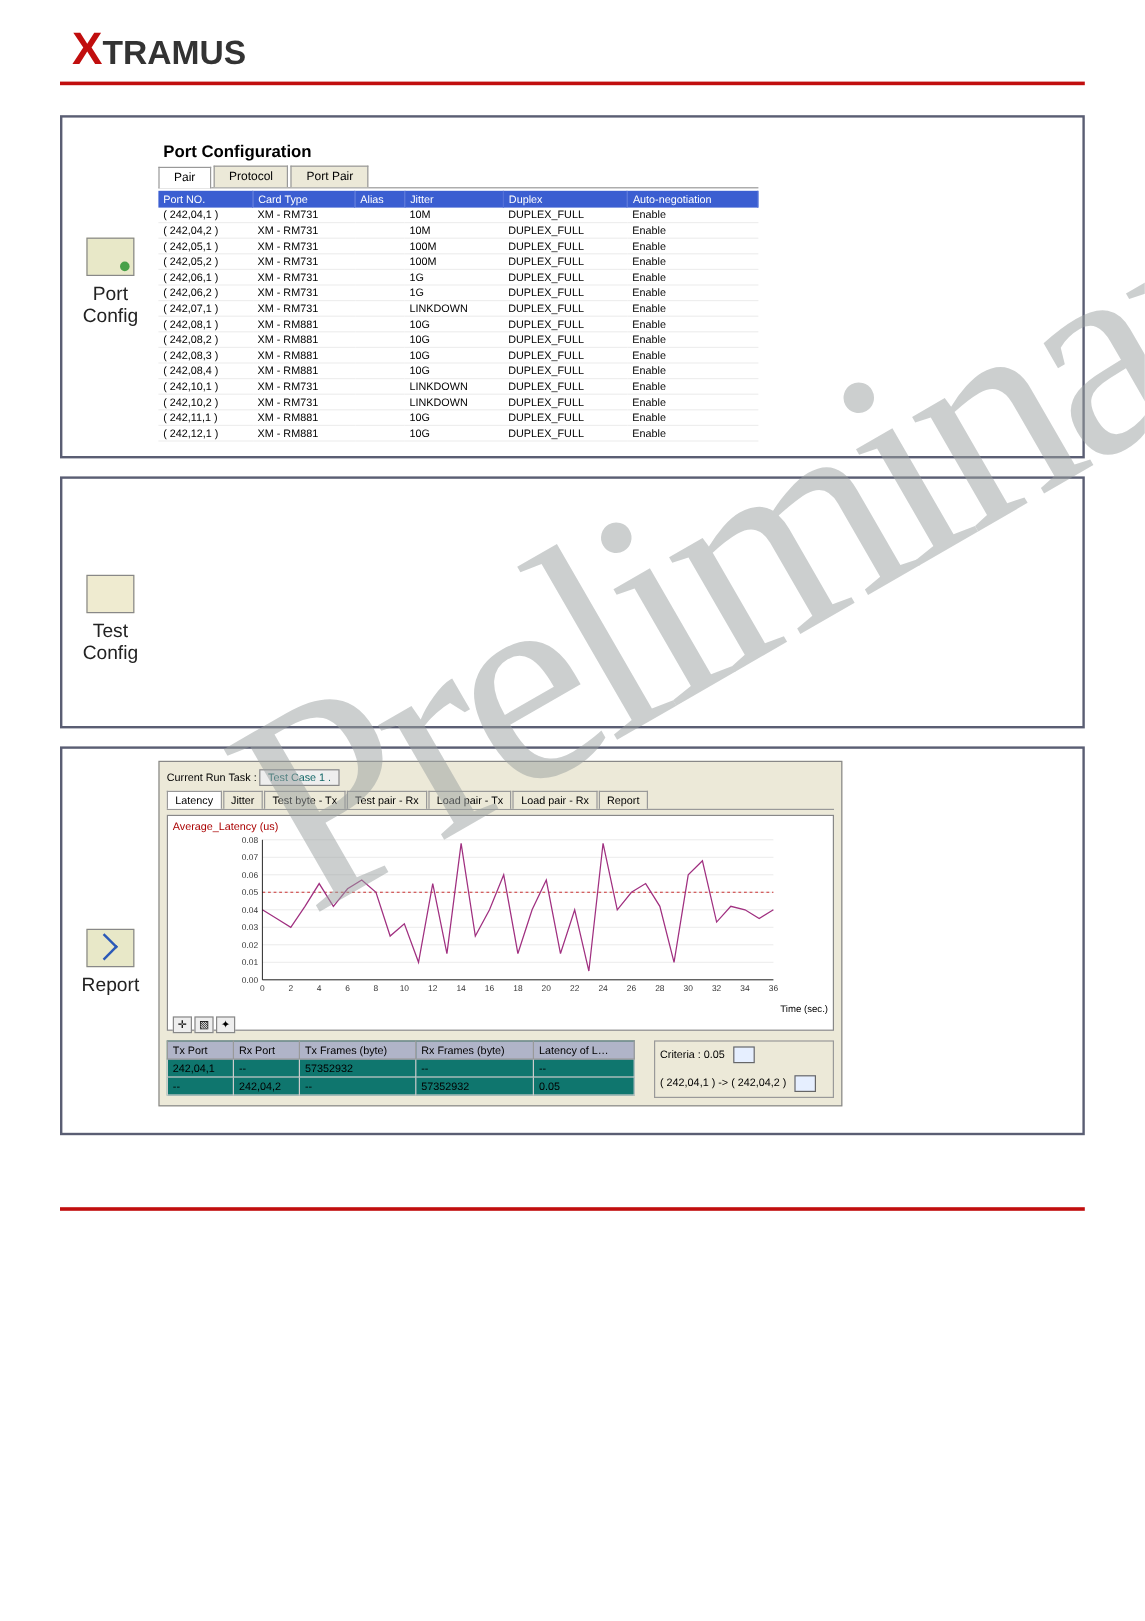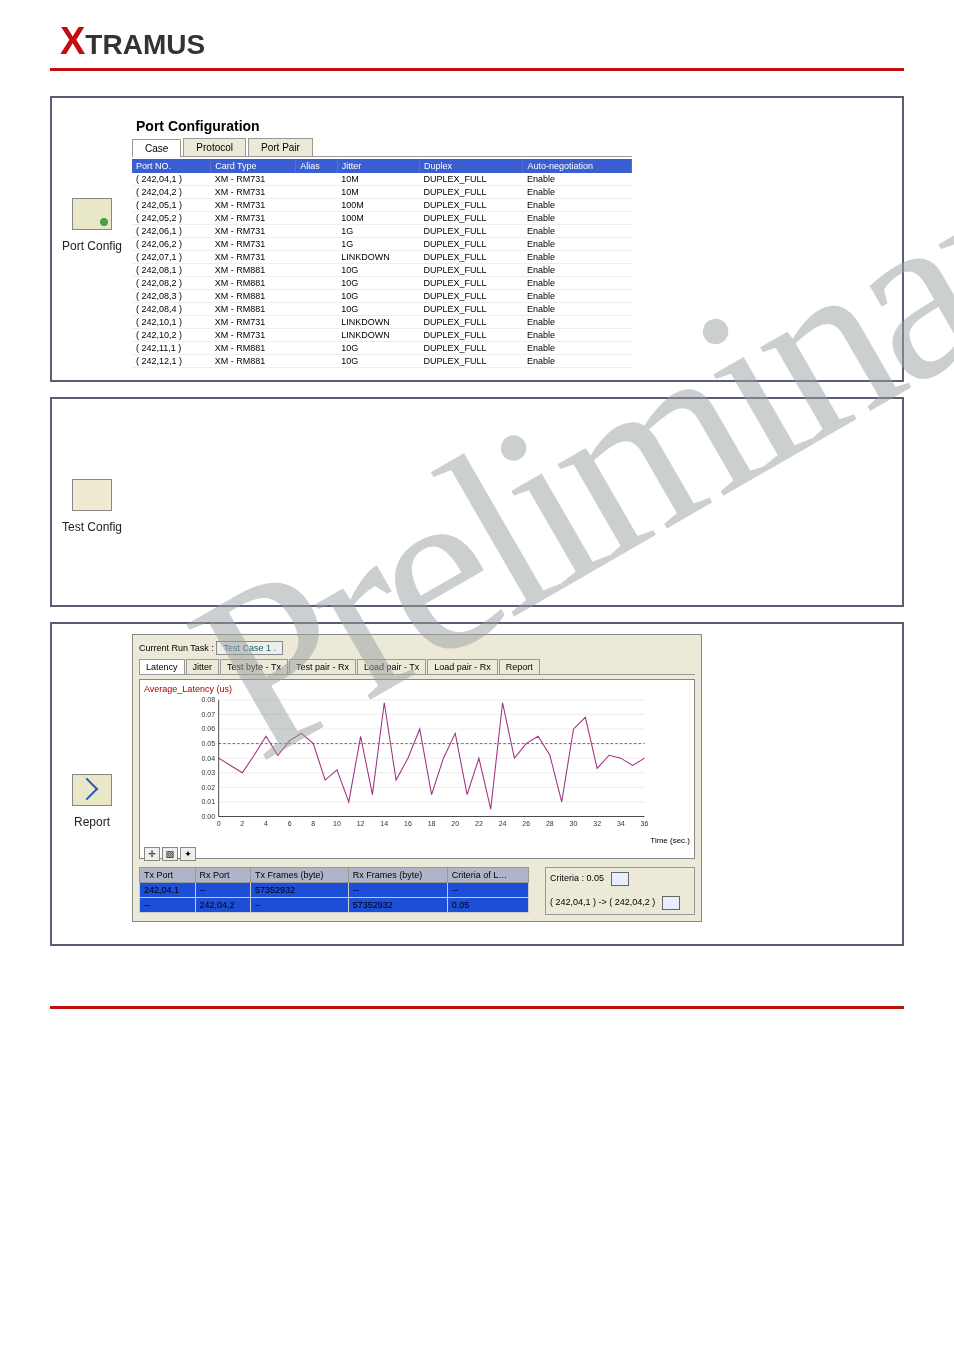--- a/index.html
+++ b/index.html
@@ -7,21 +7,21 @@
 .page-header{padding:20px 60px 5px;}
 .logo{font-size:28px;font-weight:bold;color:#333;}
 .logo-x{color:#c10e0e;font-size:38px;font-weight:bold;display:inline-block;position:relative;}
 .redbar{height:3px;background:#c10e0e;margin:0 50px 25px;}
 .section-frame{border:2px solid #5a5e73;margin:15px 50px;background:#fff;position:relative;}
 .icon-col{width:80px;float:left;text-align:center;padding-top:100px;}
 .icon-col img,.ic-wrap{width:40px;height:32px;display:inline-block;border:1px solid #888;background:#e8e8c8;position:relative;margin-bottom:2px;}
 .ic-port::after{content:"";position:absolute;right:3px;bottom:3px;width:8px;height:8px;border-radius:50%;background:#48a048;}
 .ic-test{background:#efebd0;}
 .ic-report::after{content:"";position:absolute;left:6px;top:6px;width:14px;height:14px;border-bottom:2px solid #2a59b8;border-right:2px solid #2a59b8;transform:rotate(-45deg);}
-.icon-label{font-size:12px;color:#222;}
+.icon-label{font-size:16px;color:#222;}
 
 .pc-panel{margin:12px 0 12px 80px;width:500px;}
 .pc-title{font-weight:bold;font-size:14px;padding:8px 4px 4px;}
 .tabs{display:flex;border-bottom:1px solid #999;font-size:10px;}
 .tab{padding:3px 12px;border:1px solid #999;border-bottom:none;margin-right:2px;background:#ece9d8;cursor:pointer;}
 .tab.active{background:#fff;position:relative;top:1px;}
 
 .tbl{width:100%;border-collapse:collapse;font-size:9px;background:#fff;margin-top:2px;}
 .tbl th{background:#3b5ed1;color:#fff;text-align:left;padding:2px 4px;font-weight:normal;border-right:1px solid #5270d8;}
 .tbl td{padding:1px 4px;border-bottom:1px solid #eee;}
@@ -31,21 +31,21 @@
 
 .report-panel{margin:10px 0 10px 80px;width:570px;background:#ece9d8;border:1px solid #888;padding:6px;font-size:9px;}
 .crt-row{margin-bottom:4px;}
 .crt-row button{font-size:9px;padding:1px 6px;background:#eee;border:1px solid #888;color:#166;}
 .subtabs{display:flex;border-bottom:1px solid #999;flex-wrap:wrap;}
 .subtab{padding:2px 6px;border:1px solid #999;border-bottom:none;margin-right:1px;background:#ece9d8;font-size:9px;cursor:pointer;}
 .subtab.active{background:#fff;}
 .chartbox{background:#fff;border:1px solid #888;padding:4px;margin:4px 0;height:180px;position:relative;}
 .chart-title{color:#a00;font-weight:normal;font-size:9px;}
 svg.latchart{width:100%;height:140px;}
-.pair-tbl{width:100%;border-collapse:collapse;font-size:9px;background:#1d4ed8;margin-top:4px;}
+.pair-tbl{width:100%;border-collapse:collapse;font-size:9px;background:#0f766e;margin-top:4px;}
 .pair-tbl th{background:#b0b4c8;padding:2px 4px;text-align:left;font-weight:normal;border:1px solid #999;}
 .pair-tbl td{padding:2px 4px;border:1px solid #ccc;}
 .crit-box{float:right;width:150px;background:#ece9d8;border:1px solid #999;padding:4px;font-size:9px;margin-top:4px;}
 .mini-ic{width:18px;height:14px;display:inline-block;border:1px solid #666;background:#e6efff;margin-left:4px;vertical-align:middle;position:relative;}
 
 .watermark{position:absolute;top:300px;left:150px;font-size:240px;color:#9aa0a0;opacity:0.5;transform:rotate(-30deg);pointer-events:none;z-index:5;font-family:Georgia,serif;letter-spacing:-10px;}
 .page-footer{height:3px;background:#c10e0e;margin:60px 50px 40px;}
 .clearfix::after{content:"";display:table;clear:both;}
 .toolbar-ic{display:flex;gap:2px;margin-top:2px;}
 .micon{width:16px;height:14px;border:1px solid #888;background:#eee;font-size:9px;line-height:12px;text-align:center;}
@@ -61,21 +61,21 @@
 <div class="redbar"></div>
 
 <div class="section-frame clearfix">
   <div class="icon-col">
     <span class="ic-wrap ic-port"></span><br>
     <span class="icon-label">Port Config</span>
   </div>
   <div class="pc-panel">
     <div class="pc-title">Port Configuration</div>
     <div class="tabs">
-      <div class="tab active">Case</div>
+      <div class="tab active">Pair</div>
       <div class="tab">Protocol</div>
       <div class="tab">Port Pair</div>
     </div>
     <table class="tbl">
       <thead>
           <tr id="pc-head-row">
             <th>Port NO.</th>
             <th>Card Type</th>
             <th>Alias</th>
             <th>Jitter</th>
@@ -289,21 +289,21 @@
     </div>
     <div class="clearfix">
       <div style="float:left;width:390px;">
         <table class="pair-tbl">
           <thead>
               <tr id="pair-head">
                 <th>Tx Port</th>
                 <th>Rx Port</th>
                 <th>Tx Frames (byte)</th>
                 <th>Rx Frames (byte)</th>
-                <th>Criteria of L…</th>
+                <th>Latency of L…</th>
               </tr>
             </thead>
           <tbody id="pair-body">
               <tr>
                 <td>242,04,1</td>
                 <td>--</td>
                 <td>57352932</td>
                 <td>--</td>
                 <td>--</td>
               </tr>

